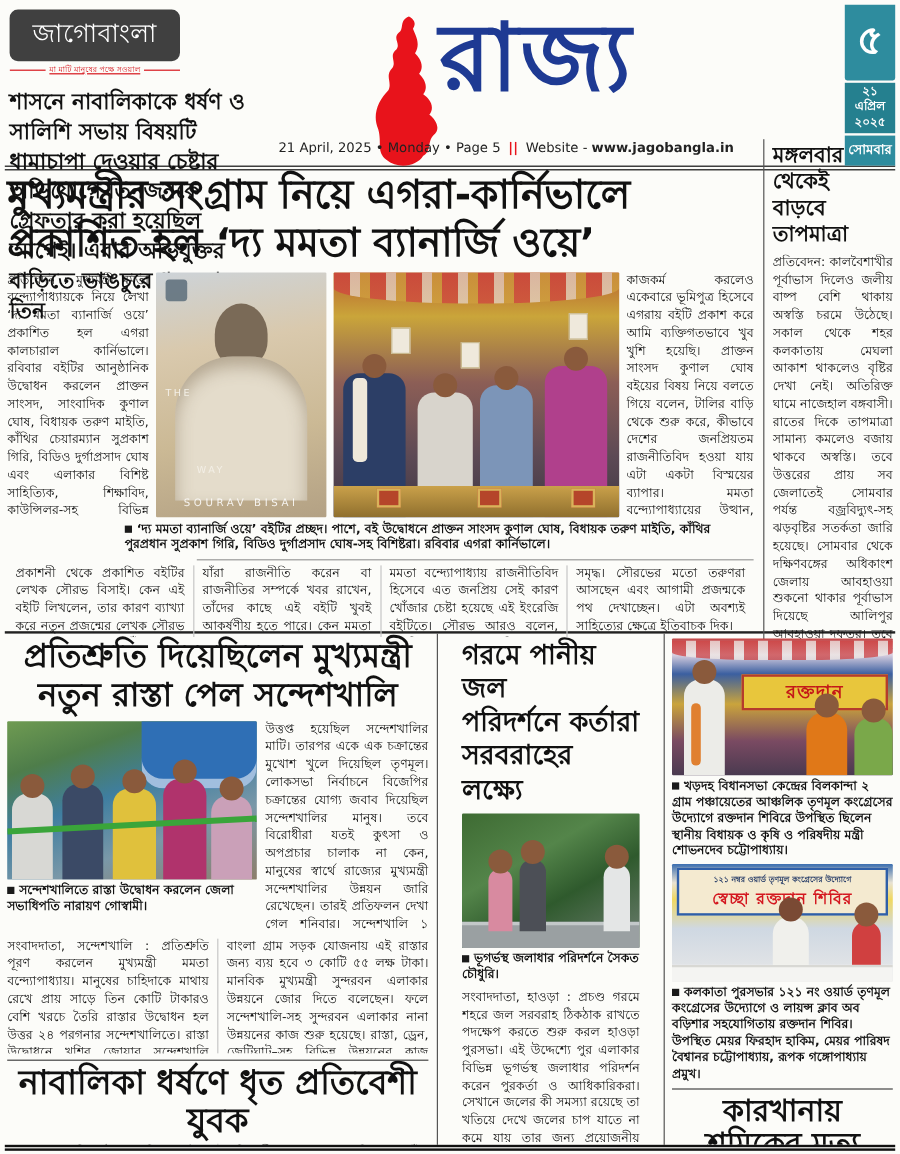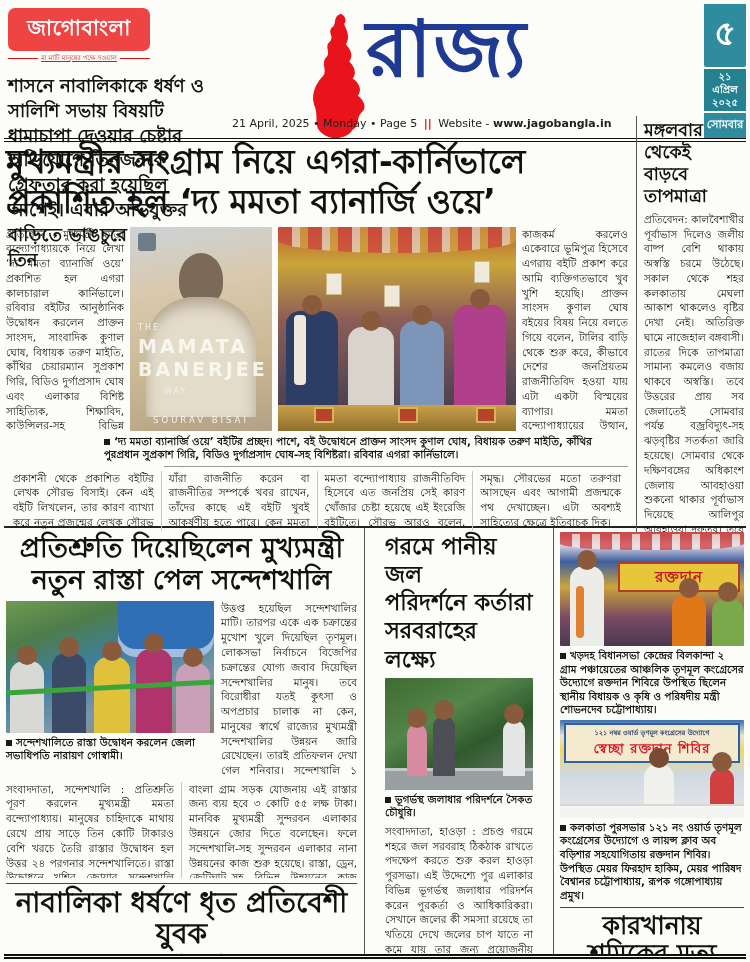--- a/index.html
+++ b/index.html
@@ -5,22 +5,22 @@
   * { margin:0; padding:0; box-sizing:border-box; }
   html,body { background:#e8e8e4; }
   .page {
     width:750px; height:962px; margin:0 auto; background:#fcfcf9;
     font-family:"DejaVu Sans", sans-serif; color:#111;
     position:relative; overflow:hidden; padding:0 4px;
   }
   
   .masthead { display:flex; height:138px; padding-top:4px; }
   .mh-left { width:212px; padding:4px 6px 0 4px; }
-  .logo-box { background:#ef4444; color:#fff; width:142px; border-radius:7px;
-    text-align:center; font-weight:bold; font-size:21px; padding:4px 2px; letter-spacing:.5px; }
+  .logo-box { background:#404040; color:#fff; width:142px; border-radius:7px;
+    text-align:center; font-weight:normal; font-size:21px; padding:4px 2px; letter-spacing:.5px; }
   .logo-tag { color:#d6151c; font-size:6.5px; text-align:left; width:142px; margin-top:2px;
     display:flex; align-items:center; gap:3px; justify-content:center; white-space:nowrap; overflow:hidden;text-decoration:underline;}
   .logo-tag:before,.logo-tag:after{content:"";flex:1;border-top:1px solid #d6151c;}
   .brief { font-weight:bold; font-size:18px; line-height:1.38; margin-top:10px; text-align:left; }
   .mh-center { flex:1; position:relative; }
   .map-svg { position:absolute; left:86px; top:8px; }
   .section-title { position:absolute; left:150px; top:6px; font-size:78px; font-weight:bold;
     color:#1e3a93; line-height:1; letter-spacing:2px; }
   .dateline { position:absolute; bottom:8px; left:16px; right:0; text-align:left;
     font-size:11px; color:#222; }
@@ -181,24 +181,20 @@
         <div>মুখ্যমন্ত্রীর সংগ্রাম নিয়ে এগরা-কার্নিভালে</div>
         <div>প্রকাশিত হল ‘দ্য মমতা ব্যানার্জি ওয়ে’</div>
       </div>
       <div class="lead-row">
         <div class="bodytext lead-col1">প্রতিবেদন : মুখ্যমন্ত্রী মমতা বন্দ্যোপাধ্যায়কে নিয়ে লেখা ‘দ্য মমতা ব্যানার্জি ওয়ে’ প্রকাশিত হল এগরা কালচারাল কার্নিভালে। রবিবার বইটির আনুষ্ঠানিক উদ্বোধন করলেন প্রাক্তন সাংসদ, সাংবাদিক কুণাল ঘোষ, বিধায়ক তরুণ মাইতি, কাঁথির চেয়ারম্যান সুপ্রকাশ গিরি, বিডিও দুর্গাপ্রসাদ ঘোষ এবং এলাকার বিশিষ্ট সাহিত্যিক, শিক্ষাবিদ, কাউন্সিলর-সহ বিভিন্ন ক্ষেত্রের উৎসাহী মানুষ। এগরা কালচারাল কার্নিভাল শুরু হয় সকাল থেকেই। প্রভাত ফেরি, বসে আঁকো প্রতিযোগিতা নিয়ে শুরু করে বিকেলে সাহিত্য সভাতে বইয়ের উদ্বোধন। বার্তা</div>
         <div class="photo book-cover">
           <div class="bc-logo"></div>
           <div class="bc-head"></div>
           <div class="bc-body"></div>
           <div class="bc-the">THE</div>
-          <div class="bc-name">
-            <div>MAMATA</div>
-            <div>BANERJEE</div>
-          </div>
           <div class="bc-way">WAY</div>
           <div class="bc-author">SOURAV BISAI</div>
         </div>
         <div class="photo group-photo">
           <div class="gp-garland"></div>
           <div class="fig gp-f1">
               <div class="gp-scarf"></div>
             </div>
           <div class="fig gp-f2"></div>
           <div class="fig gp-f3"></div>

